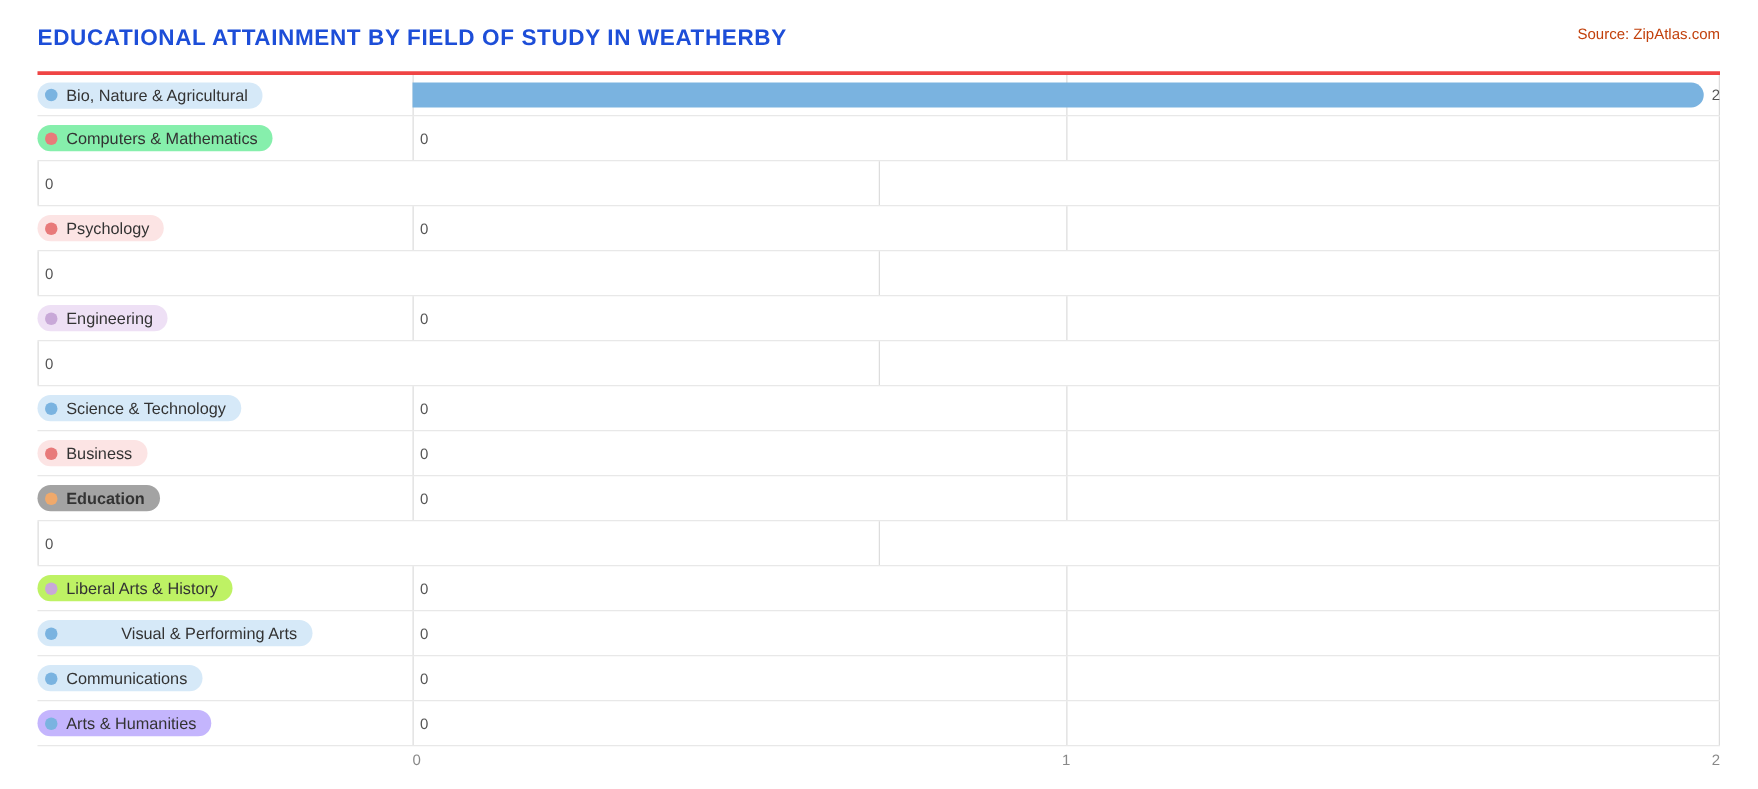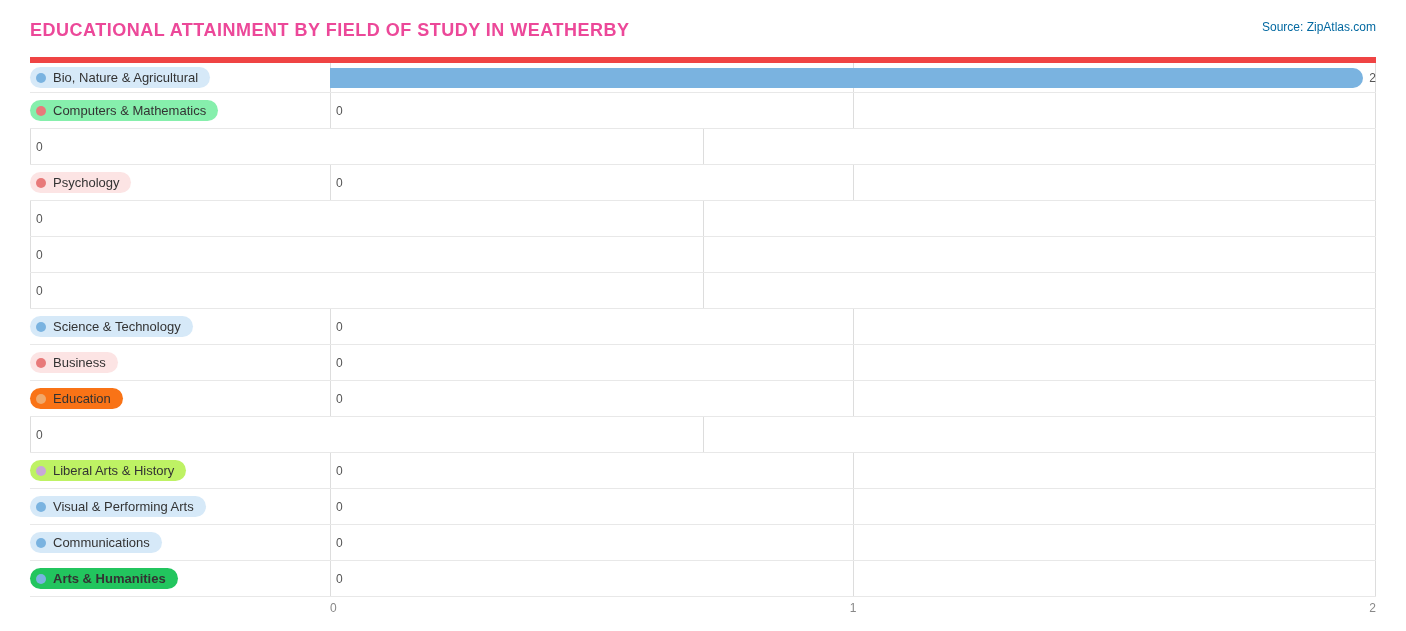--- a/index.html
+++ b/index.html
@@ -16,40 +16,40 @@
     }
     .chart-header {
       display: flex;
       justify-content: space-between;
       align-items: flex-start;
       margin-bottom: 16px;
     }
     .chart-title {
       font-size: 18px;
       font-weight: 600;
-      color: #ec4899;
+      color: #1d4ed8;
       letter-spacing: 0.5px;
     }
     .chart-source {
       font-size: 12px;
-      color: #0369a1;
+      color: #c2410c;
     }
     .bars-section {
       flex: 1;
       position: relative;
     }
     .bar-row {
       display: flex;
       align-items: center;
       height: 36px;
       border-bottom: 1px solid #e8e8e8;
       position: relative;
     }
     .bar-row:first-child {
-      border-top: 6px solid #ef4444;
+      border-top: 3px solid #ef4444;
       text-align: center;
     }
     .bar-label-area {
       width: 300px;
       display: flex;
       align-items: center;
       padding-right: 8px;
       flex-shrink: 0;
     }
     .bar-label-pill {
@@ -177,20 +177,26 @@
       <div class="bar-row">
         <div class="bar-value-area">
           <div class="grid-0"></div>
           <div class="grid-50"></div>
           <div class="grid-100"></div>
           <div class="bar-fill" style="background-color: rgb(122, 179, 224); width: 0px;"></div>
           <span class="bar-value-label">0</span>
         </div>
       </div>
       <div class="bar-row">
+        <div class="bar-label-area">
+          <div class="bar-label-pill" style="background-color: rgb(238, 224, 245);">
+            <div class="bar-label-dot" style="background-color: rgb(200, 168, 216);"></div>
+            <span>Engineering</span>
+          </div>
+        </div>
         <div class="bar-value-area">
           <div class="grid-0"></div>
           <div class="grid-50"></div>
           <div class="grid-100"></div>
           <div class="bar-fill" style="background-color: rgb(200, 168, 216); width: 0px;"></div>
           <span class="bar-value-label">0</span>
         </div>
       </div>
       <div class="bar-row">
         <div class="bar-value-area">
@@ -226,21 +232,21 @@
         <div class="bar-value-area">
           <div class="grid-0"></div>
           <div class="grid-50"></div>
           <div class="grid-100"></div>
           <div class="bar-fill" style="background-color: rgb(232, 122, 122); width: 0px;"></div>
           <span class="bar-value-label">0</span>
         </div>
       </div>
       <div class="bar-row">
         <div class="bar-label-area">
-          <div class="bar-label-pill" style="background-color: #f97316;">
+          <div class="bar-label-pill" style="background-color: #a3a3a3; font-weight: bold;">
             <div class="bar-label-dot" style="background-color: rgb(240, 169, 107);"></div>
             <span>Education</span>
           </div>
         </div>
         <div class="bar-value-area">
           <div class="grid-0"></div>
           <div class="grid-50"></div>
           <div class="grid-100"></div>
           <div class="bar-fill" style="background-color: rgb(240, 169, 107); width: 0px;"></div>
           <span class="bar-value-label">0</span>
@@ -265,51 +271,51 @@
         <div class="bar-value-area">
           <div class="grid-0"></div>
           <div class="grid-50"></div>
           <div class="grid-100"></div>
           <div class="bar-fill" style="background-color: rgb(200, 168, 216); width: 0px;"></div>
           <span class="bar-value-label">0</span>
         </div>
       </div>
       <div class="bar-row">
         <div class="bar-label-area">
+          <div class="bar-label-pill" style="background-color: rgb(214, 233, 248); gap: 44px;">
+            <div class="bar-label-dot" style="background-color: rgb(122, 179, 224);"></div>
+            <span>Visual &amp; Performing Arts</span>
+          </div>
+        </div>
+        <div class="bar-value-area">
+          <div class="grid-0"></div>
+          <div class="grid-50"></div>
+          <div class="grid-100"></div>
+          <div class="bar-fill" style="background-color: rgb(122, 179, 224); width: 0px;"></div>
+          <span class="bar-value-label">0</span>
+        </div>
+      </div>
+      <div class="bar-row">
+        <div class="bar-label-area">
           <div class="bar-label-pill" style="background-color: rgb(214, 233, 248);">
             <div class="bar-label-dot" style="background-color: rgb(122, 179, 224);"></div>
-            <span>Visual &amp; Performing Arts</span>
-          </div>
-        </div>
-        <div class="bar-value-area">
-          <div class="grid-0"></div>
-          <div class="grid-50"></div>
-          <div class="grid-100"></div>
-          <div class="bar-fill" style="background-color: rgb(122, 179, 224); width: 0px;"></div>
-          <span class="bar-value-label">0</span>
-        </div>
-      </div>
-      <div class="bar-row">
-        <div class="bar-label-area">
-          <div class="bar-label-pill" style="background-color: rgb(214, 233, 248);">
-            <div class="bar-label-dot" style="background-color: rgb(122, 179, 224);"></div>
             <span>Communications</span>
           </div>
         </div>
         <div class="bar-value-area">
           <div class="grid-0"></div>
           <div class="grid-50"></div>
           <div class="grid-100"></div>
           <div class="bar-fill" style="background-color: rgb(122, 179, 224); width: 0px;"></div>
           <span class="bar-value-label">0</span>
         </div>
       </div>
       <div class="bar-row">
         <div class="bar-label-area">
-          <div class="bar-label-pill" style="background-color: #22c55e; font-weight: bold;">
+          <div class="bar-label-pill" style="background-color: #c4b5fd;">
             <div class="bar-label-dot" style="background-color: rgb(122, 179, 224);"></div>
             <span>Arts &amp; Humanities</span>
           </div>
         </div>
         <div class="bar-value-area">
           <div class="grid-0"></div>
           <div class="grid-50"></div>
           <div class="grid-100"></div>
           <div class="bar-fill" style="background-color: rgb(122, 179, 224); width: 0px;"></div>
           <span class="bar-value-label">0</span>

